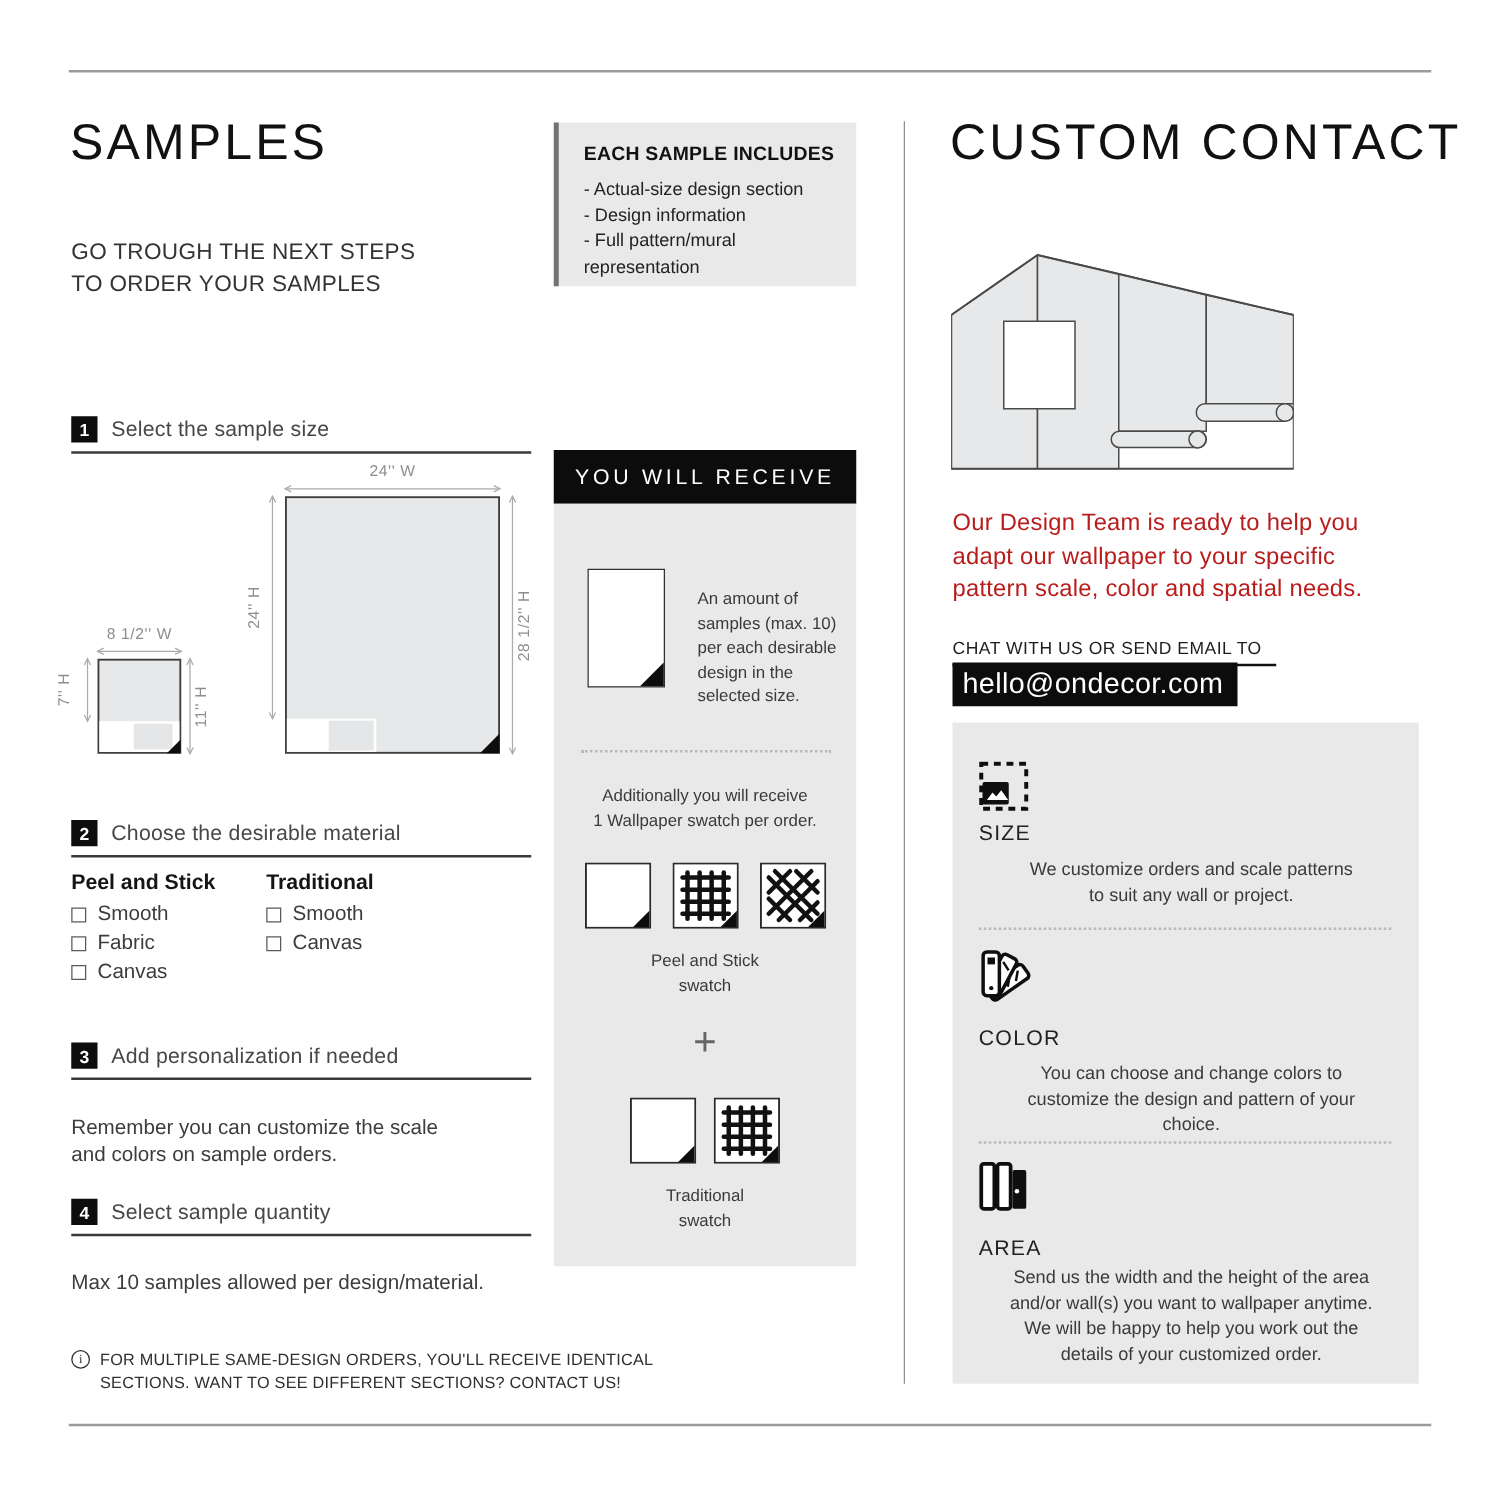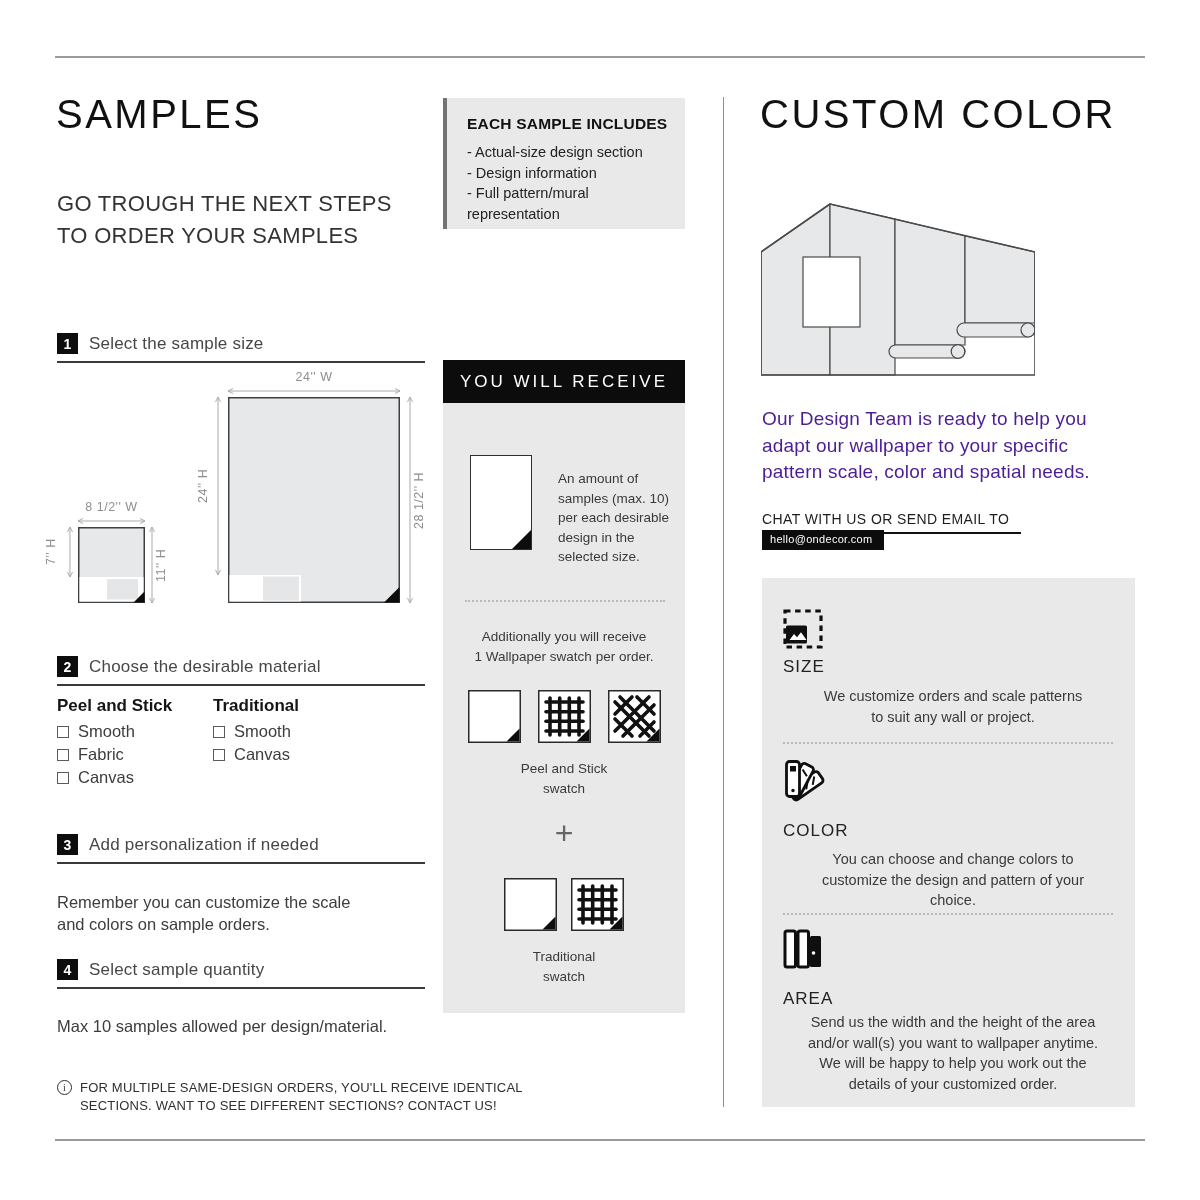--- a/index.html
+++ b/index.html
@@ -4,21 +4,21 @@
 <style>
   * { margin:0; padding:0; box-sizing:border-box; }
   body { background:#fff; }
   .page { position:relative; width:1200px; height:1200px; background:#fff; overflow:hidden;
           font-family:"Liberation Sans", sans-serif; color:#3d3d3d; }
   .abs { position:absolute; }
   .rule { position:absolute; background:var(--rule,#9a9a9a); height:2px; }
   .vdiv { position:absolute; background:#8f8f8f; width:1px; }
   .h1 { font-size:40px; font-weight:400; letter-spacing:2.5px; color:#111; white-space:nowrap; }
   .prelines { white-space:pre-line; }
-  .intro { font-size:22px; line-height:1.45; color:#333; letter-spacing:0.3px; }
+  .intro { font-size:18px; line-height:1.45; color:#333; letter-spacing:0.3px; }
 
   
   .step { position:absolute; left:57px; width:368px; border-bottom:2px solid #3a3a3a;
           padding-bottom:7px; display:flex; align-items:center; gap:11px; }
   .step-num { width:21px; height:21px; background:#0d0d0d; color:#fff; font-size:14px;
               font-weight:bold; display:flex; align-items:center; justify-content:center; flex:0 0 21px; }
   .step-label { font-size:17px; color:#474747; letter-spacing:0.2px; }
   .body-txt { font-size:16.5px; line-height:1.32; color:#3d3d3d;margin-top:20px; }
 
   
@@ -49,24 +49,24 @@
   .fold:after { content:""; position:absolute; right:0; bottom:0; width:0; height:0;
                 border-left:19px solid transparent; border-bottom:19px solid #0d0d0d; }
   .recv-txt { position:absolute; left:115px; top:66px; width:125px; font-size:13.5px; line-height:1.45; color:#3a3a3a; }
   .dotted { position:absolute; border-top:2px dotted #b9b9b9; }
   .center-txt { position:absolute; left:0; width:100%; text-align:center; font-size:13.5px;
                 line-height:1.5; color:#3a3a3a; }
   .swatch-row { position:absolute; left:0; width:100%; display:flex; justify-content:center; }
   .plus { position:absolute; left:0; width:100%; text-align:center; font-size:32px; font-weight:300; color:#666; }
 
   
-  .custom-intro { font-size:19px; line-height:1.4; color:#4c1d95; letter-spacing:0.2px; }
+  .custom-intro { font-size:19px; line-height:1.4; color:#b91c1c; letter-spacing:0.2px; }
   .chat-label { font-size:14px; letter-spacing:0.4px; color:#1d1d1d; display:inline-block;
                 border-bottom:2px solid #111; padding-bottom:5px; padding-right:12px; }
-  .email-badge { position:absolute; background:#0c0c0c; color:#fff; font-size:11px;
+  .email-badge { position:absolute; background:#0c0c0c; color:#fff; font-size:23px;
                  padding:3px 11px 5px 8px; letter-spacing:0.3px; }
   .features { position:absolute; left:762px; top:578px; width:373px; height:529px;
               background:var(--panelbg,#e9e9e9); }
   .feat-name { position:absolute; left:21px; font-size:17px; letter-spacing:1px; color:#222; }
   .feat-txt { position:absolute; left:21px; width:340px; font-size:14.5px; line-height:1.42; color:#3a3a3a;text-align:center; }
   .feat-icon { position:absolute; left:21px; }
 
   
   .footnote { position:absolute; left:57px; top:1079px; display:flex; gap:8px; align-items:flex-start; }
   .info-ic { width:15px; height:15px; border:1.5px solid #2f2f2f; border-radius:50%; flex:0 0 15px;
@@ -258,21 +258,21 @@
           <line x1="8" y1="31.3" x2="45" y2="31.3"></line>
             <line x1="8" y1="41" x2="45" y2="41"></line>
         </g>
         <path d="M51.5,38.5 L51.5,51.5 L38.5,51.5 Z" fill="#0d0d0d"></path>
       </svg>
     </div>
     <div class="center-txt prelines" style="top:544px;">Traditional
 swatch</div>
   </div>
 
-  <div class="abs h1" style="left:760px; top:92px;">CUSTOM COLOR</div>
+  <div class="abs h1" style="left:760px; top:92px;">CUSTOM CONTACT</div>
 
   <svg class="abs" style="left:761px; top:198px;" width="274" height="180" viewBox="0 0 274 180">
     <g fill="#e7e8e9" stroke="#4a4a4a" stroke-width="1.2" stroke-linejoin="round">
       <polygon points="0,177 0,54 69,6 69,177"></polygon>
       <polygon points="69,177 69,6 134,21 134,177"></polygon>
       <polygon points="134,147 134,21 204,38 204,147"></polygon>
       <polygon points="204,125 204,38 274,54 274,125"></polygon>
     </g>
     <g fill="#e7e8e9" stroke="#4a4a4a" stroke-width="1.2">
       <rect x="128" y="147" width="76" height="13" rx="6.5"></rect>

